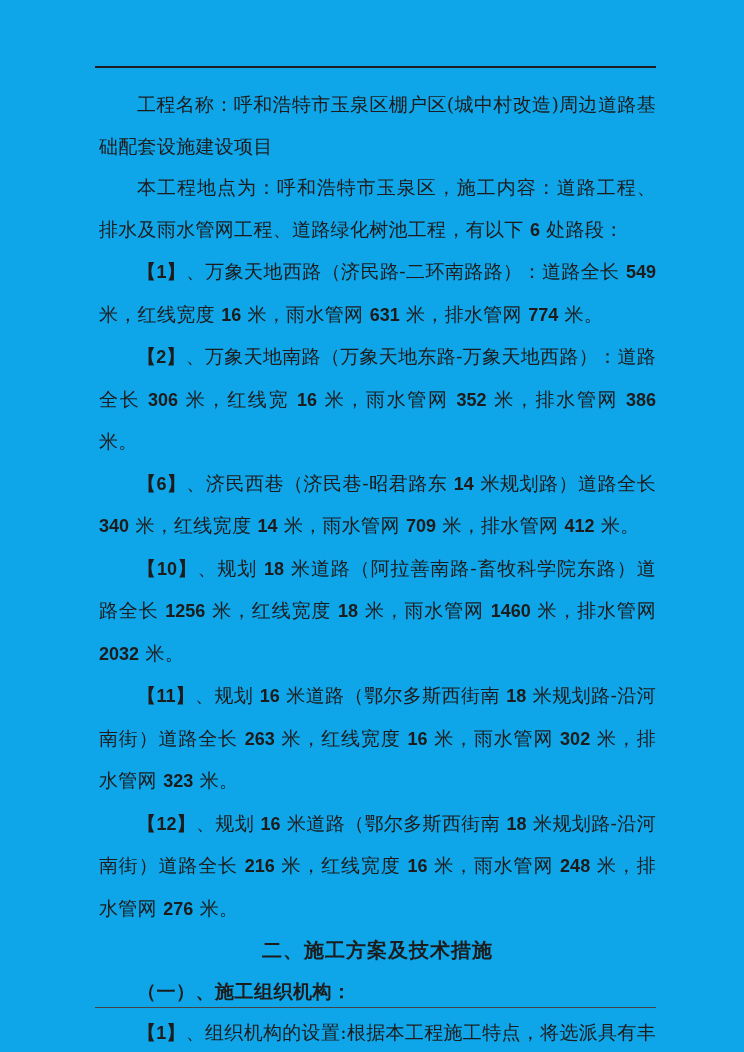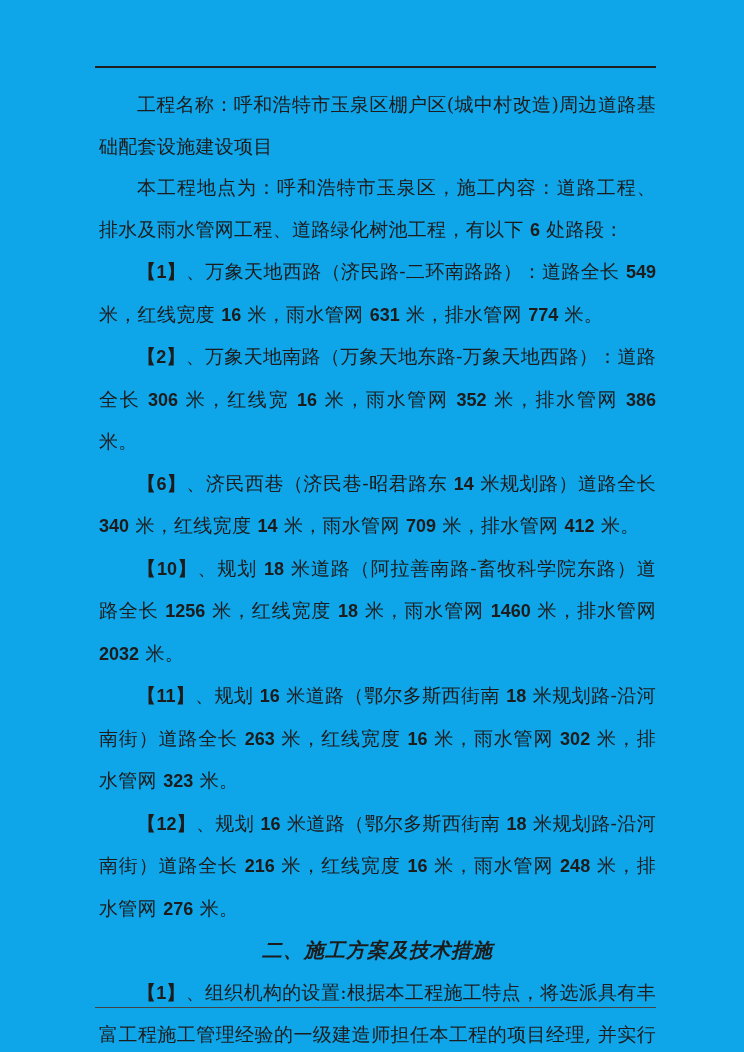--- a/index.html
+++ b/index.html
@@ -49,21 +49,20 @@
     font-weight: bold;
   }
   .heading {
     margin: 0;
     font-size: 20px;
     line-height: 41.5px;
     text-align: center;
     font-weight: bold;
     font-family: "Liberation Sans", "DejaVu Sans", sans-serif;
     letter-spacing: 1px;
-    font-style: italic;
   }
   .subheading {
     margin: 0;
     font-size: 19px;
     line-height: 40px;
     font-weight: bold;
     text-indent: 2em;
     text-align: left;
     font-family: "Liberation Sans", "DejaVu Sans", sans-serif;
     letter-spacing: 0.5px;
@@ -79,17 +78,18 @@
     <p class="para rich">工程名称：呼和浩特市玉泉区棚户区(城中村改造)周边道路基础配套设施建设项目</p>
     <p class="para rich">本工程地点为：呼和浩特市玉泉区，施工内容：道路工程、排水及雨水管网工程、道路绿化树池工程，有以下 <span class="num">6</span> 处路段：</p>
     <p class="para rich"><b class="mk">【<span class="num">1</span>】</b>、万象天地西路（济民路-二环南路路）：道路全长 <span class="num">549</span> 米，红线宽度 <span class="num">16</span> 米，雨水管网 <span class="num">631</span> 米，排水管网 <span class="num">774</span> 米。</p>
     <p class="para rich"><b class="mk">【<span class="num">2</span>】</b>、万象天地南路（万象天地东路-万象天地西路）：道路全长 <span class="num">306</span> 米，红线宽 <span class="num">16</span> 米，雨水管网 <span class="num">352</span> 米，排水管网 <span class="num">386</span> 米。</p>
     <p class="para rich"><b class="mk">【<span class="num">6</span>】</b>、济民西巷（济民巷-昭君路东 <span class="num">14</span> 米规划路）道路全长 <span class="num">340</span> 米，红线宽度 <span class="num">14</span> 米，雨水管网 <span class="num">709</span> 米，排水管网 <span class="num">412</span> 米。</p>
     <p class="para rich"><b class="mk">【<span class="num">10</span>】</b>、规划 <span class="num">18</span> 米道路（阿拉善南路-畜牧科学院东路）道路全长 <span class="num">1256</span> 米，红线宽度 <span class="num">18</span> 米，雨水管网 <span class="num">1460</span> 米，排水管网 <span class="num">2032</span> 米。</p>
     <p class="para rich"><b class="mk">【<span class="num">11</span>】</b>、规划 <span class="num">16</span> 米道路（鄂尔多斯西街南 <span class="num">18</span> 米规划路-沿河南街）道路全长 <span class="num">263</span> 米，红线宽度 <span class="num">16</span> 米，雨水管网 <span class="num">302</span> 米，排水管网 <span class="num">323</span> 米。</p>
     <p class="para rich"><b class="mk">【<span class="num">12</span>】</b>、规划 <span class="num">16</span> 米道路（鄂尔多斯西街南 <span class="num">18</span> 米规划路-沿河南街）道路全长 <span class="num">216</span> 米，红线宽度 <span class="num">16</span> 米，雨水管网 <span class="num">248</span> 米，排水管网 <span class="num">276</span> 米。</p>
 
     <h2 class="heading">二、施工方案及技术措施</h2>
+    <p class="subheading">（一）、施工组织机构：</p>
     <p class="para rich"><b class="mk">【<span class="num">1</span>】</b>、组织机构的设置:根据本工程施工特点，将选派具有丰富工程施工管理经验的一级建造师担任本工程的项目经理, 并实行项目法施工</p>
   </div>
 
   <div class="rule bottom"></div>
 </div>
 
 </body></html>

